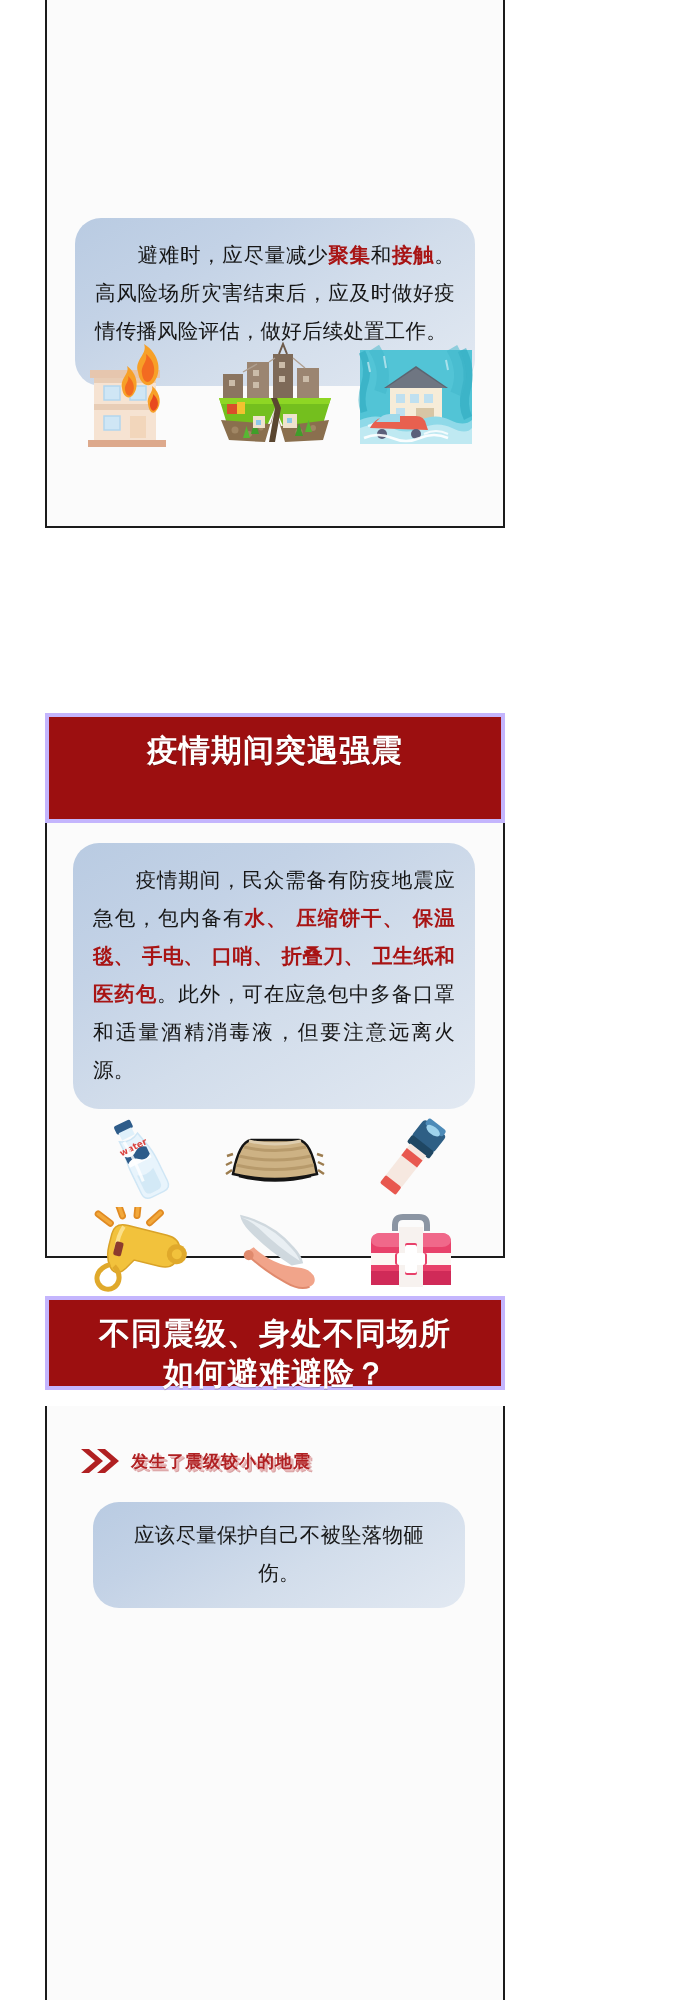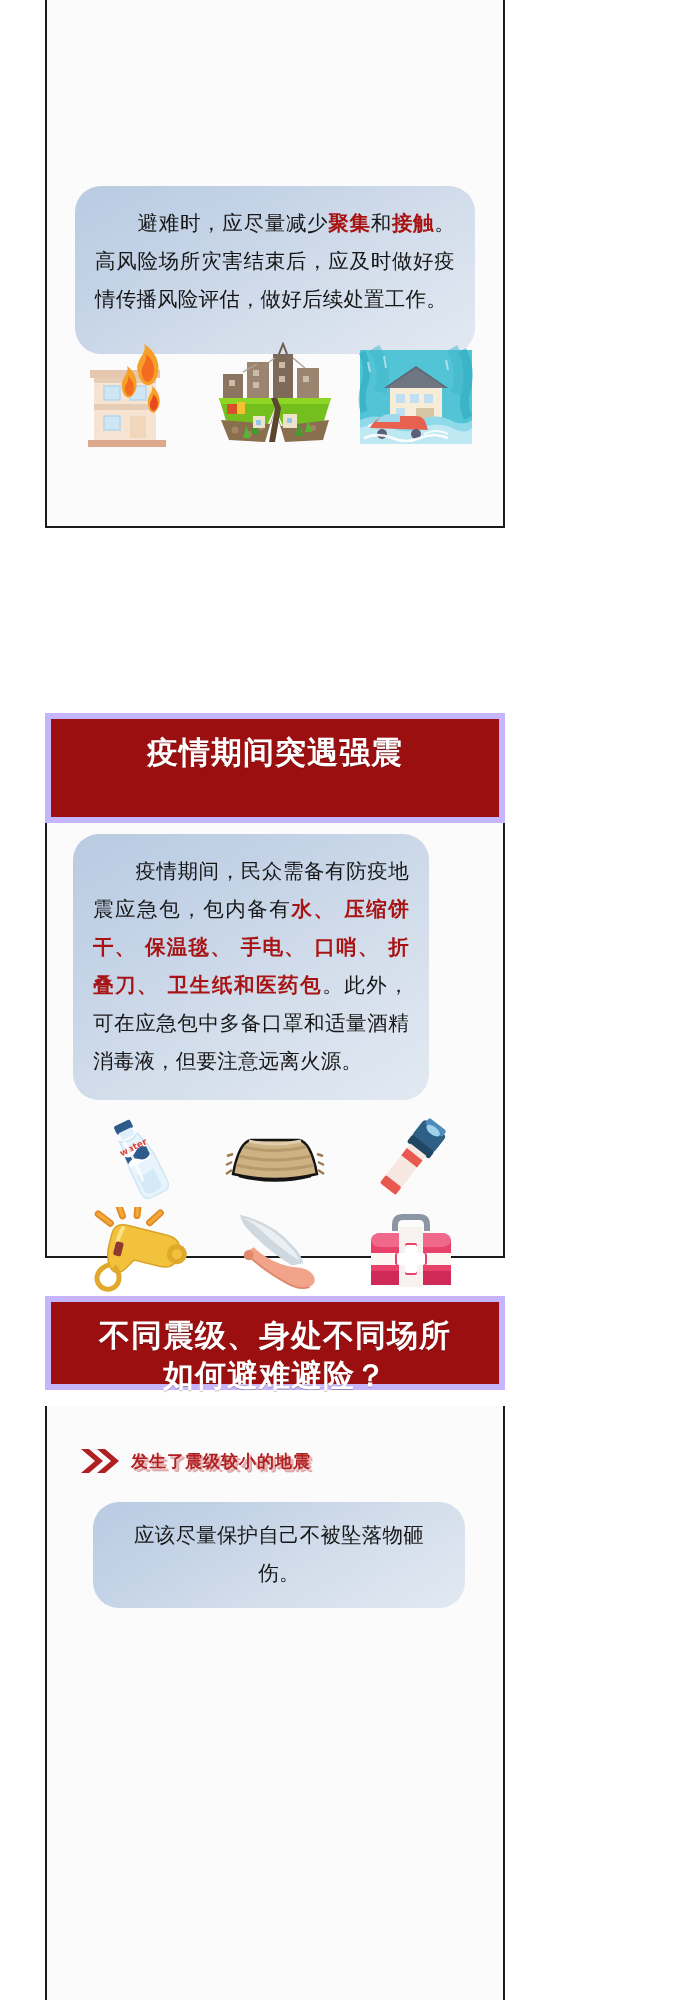--- a/index.html
+++ b/index.html
@@ -26,21 +26,21 @@
     background:#fbfbfb;
     border:2px solid #1b1b1b;
     border-top:none;
     box-sizing:border-box;
   }
 
   
   .banner{
     position:relative;
     background:#9c0f10;
-    border:6px solid #c4b5fd;
+    border:4px solid #c4b5fd;
     box-sizing:border-box;
     padding:14px 10px 16px;
     text-align:center;
   }
   .banner-line{
     color:#ffffff;
     font-family:"Liberation Serif","DejaVu Serif",serif;
     font-weight:700;
     font-size:31px;
     line-height:40px;
@@ -93,21 +93,21 @@
 </style>
 </head>
 <body>
 
 <div class="page">
 
   <div class="card" id="card-1">
 
 
     <div style="position:absolute;left:28px;top:414px;width:400px;">
-      <div class="bubble" style="padding:18px 20px 36px;">
+      <div class="bubble" style="padding:18px 20px 36px;margin-top:32px;">
         <p><span class="indent"></span><span>避难时，应尽量减少</span><span class="hl">聚集</span><span>和</span><span class="hl">接触</span><span>。高风险场所灾害结束后，应及时做好疫情传播风险评估，做好后续处置工作。</span></p>
       </div>
     </div>
 
     <div class="illus-row" style="position:absolute;left:20px;top:572px;width:420px;height:110px;">
 
       <div>
         <svg width="120" height="108" viewBox="0 0 120 108">
           <rect x="18" y="34" width="62" height="64" fill="#f6e3d2"></rect>
           <rect x="18" y="34" width="62" height="7" fill="#e8cdb6"></rect>
@@ -197,21 +197,21 @@
   </div>
 
   <div id="card-2" class="card">
 
     <div class="banner" style="height:110px;">
       <div class="banner-line">疫情期间突遇强震</div>
     </div>
 
     <div class="card-body" style="top:110px;height:435px;">
 
-      <div style="position:absolute;left:26px;top:11px;width:356px;">
+      <div style="position:absolute;left:26px;top:20px;width:402px;">
         <div class="bubble" style="padding:18px 20px 20px;">
           <p><span class="indent"></span><span>疫情期间，民众需备有防疫地震应急包，包内备有</span><span class="hl">水、 压缩饼干、 保温毯、 手电、 口哨、 折叠刀、 卫生纸和医药包</span><span>。此外，可在应急包中多备口罩和适量酒精消毒液，但要注意远离火源。</span></p>
         </div>
       </div>
 
       <div style="position:absolute;left:24px;top:290px;width:408px;">
         <div class="icon-grid">
 
           <div class="icon-cell" style="width:136px;height:92px;">
             <svg width="92" height="88" viewBox="0 0 92 88">

